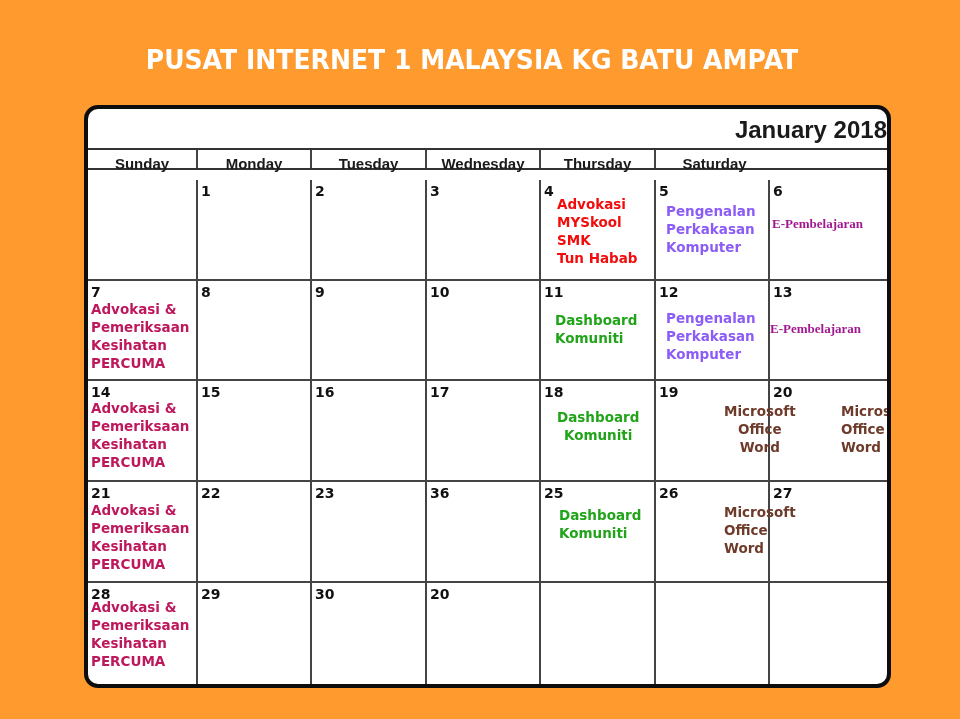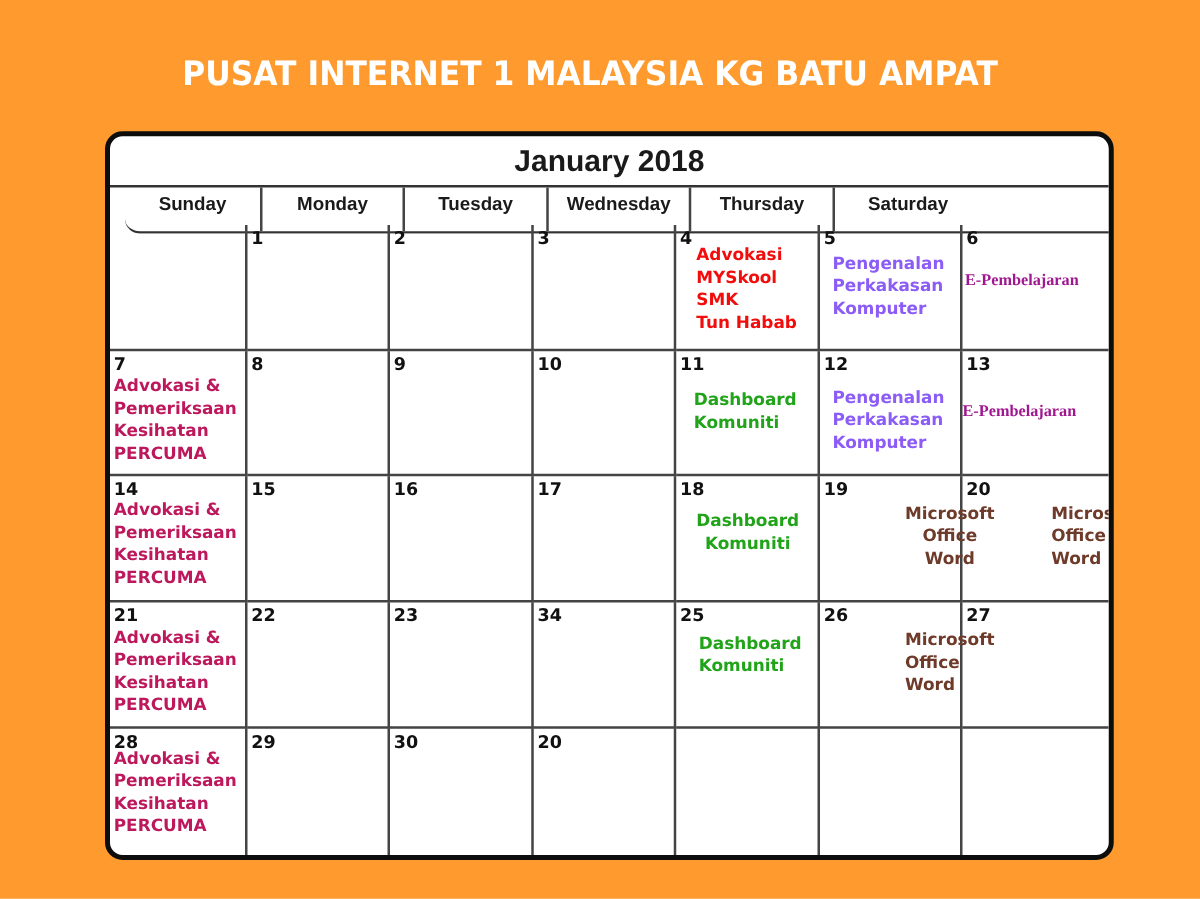--- a/index.html
+++ b/index.html
@@ -39,40 +39,39 @@
       border: 4px solid #0d0d0d;
       border-radius: 14px;
       overflow: hidden;
     }
     .month-title {
       position: absolute;
       left: 0;
       top: 0;
       width: 100%;
       height: 41px;
-      text-align: center;
+      text-align: right;
       font-family: "Liberation Sans", sans-serif;
       font-weight: bold;
       font-size: 24px;
       line-height: 41px;
       color: #1a1a1a;
       padding-left: 0;
       border-bottom: 2px solid #333;
       box-sizing: border-box;
     }
     .header-row {
       position: absolute;
-      left: 12px;
+      left: 0;
       top: 41px;
       width: 100%;
-      height: 37px;
+      height: 20px;
       display: flex;
       border-bottom: 2px solid #333;
       box-sizing: border-box;
-      border-radius: 12px;
     }
     .header-cell {
       text-align: center;
       font-family: "Liberation Sans", sans-serif;
       font-weight: bold;
       font-size: 15px;
       line-height: 28px;
       color: #1a1a1a;
       border-right: 2px solid #444;
       box-sizing: border-box;
@@ -240,21 +239,21 @@
 Kesihatan
 PERCUMA</div>
       </div>
       <div class="day-cell col-1 row-3">
         <span class="day-num">22</span>
       </div>
       <div class="day-cell col-2 row-3">
         <span class="day-num">23</span>
       </div>
       <div class="day-cell col-3 row-3">
-        <span class="day-num">34</span>
+        <span class="day-num">36</span>
       </div>
       <div class="day-cell col-4 row-3">
         <span class="day-num">25</span>
         <div class="event green" style="left: 18px; top: 24px;">Dashboard
 Komuniti</div>
       </div>
       <div class="day-cell col-5 row-3">
         <span class="day-num">26</span>
         <div class="event brown" style="text-align: left; left: 20px;">Microsoft
 Office

